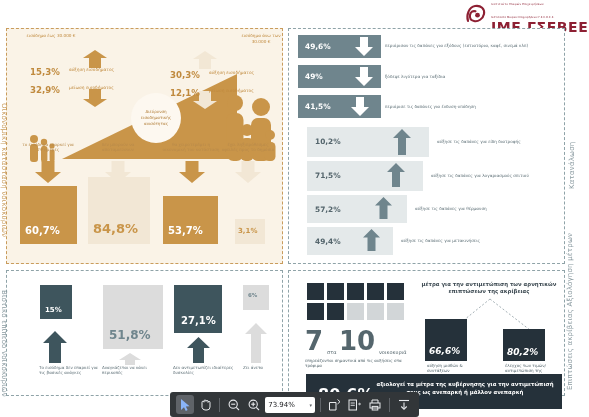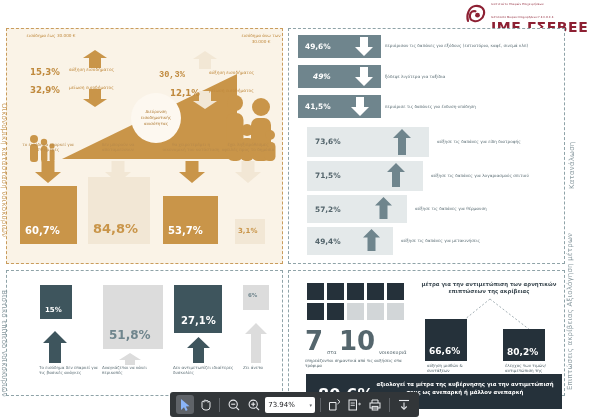--- a/index.html
+++ b/index.html
@@ -66,21 +66,21 @@
   
   .sq{position:absolute;}
   .sqval{position:absolute;font-weight:bold;}
   .blbl{position:absolute;font-size:4.1px;color:#5d6f76;line-height:5px;text-align:left;}
 
   
   .gridsq{position:absolute;width:17px;height:17px;}
   .sevennum{position:absolute;font-size:26px;font-weight:bold;color:#55666d;line-height:26px;}
   .smallword{position:absolute;font-size:5px;color:#55666d;}
   .darkcard{position:absolute;background:#25313a;}
-  .darkpct{position:absolute;font-size:9px;font-weight:bold;color:#fff;}
+  .darkpct{position:absolute;font-size:9px;font-weight:bold;color:#fff;font-style:italic;}
   .cardlbl{position:absolute;font-size:4.1px;color:#55666d;line-height:5px;}
   .measures-title{position:absolute;font-size:5.4px;color:#3d4a52;text-align:center;line-height:7px;font-weight:bold;}
   .blackbar{position:absolute;background:#25313a;}
   .bb-num{position:absolute;font-size:16px;font-weight:bold;color:#fff;}
   .bb-txt{position:absolute;font-size:5.4px;color:#fff;line-height:7.5px;text-align:center;font-weight:bold;}
 
   
   .toolbar{
     position:absolute;left:170px;top:392px;width:249px;height:25px;
     background:#323639;border-radius:3px;display:flex;align-items:center;
@@ -165,21 +165,21 @@
       <span>Διεύρυνση εισοδηματικής ανισότητας</span>
     </div>
 
     <svg style="position:absolute;left:186px;top:22px;width:24px;height:18px;" viewBox="0 0 24 18">
       <polygon points="12,0 24,8 18,8 18,18 6,18 6,8 0,8" fill="#f2e7d5"></polygon>
     </svg>
     <svg style="position:absolute;left:186px;top:62px;width:24px;height:18px;" viewBox="0 0 24 18">
       <polygon points="12,18 24,10 18,10 18,0 6,0 6,10 0,10" fill="#f2e7d5"></polygon>
     </svg>
 
-    <div class="pct-big" style="left:152px;top:41px;font-family:Liberation Mono, monospace;">30,3%</div>
+    <div class="pct-big" style="left:163px;top:41px;">30,3%</div>
     <div class="pct-lbl" style="left:202px;top:41px;width:54px;">αύξηση εισοδήματος</div>
     <div class="pct-big" style="left:163px;top:59px;">12,1%</div>
     <div class="pct-lbl" style="left:202px;top:59px;width:54px;">μείωση εισοδήματος</div>
 
     <div class="bcap" style="left:12px;top:113px;">το εισόδημα επαρκεί για 1Ψ ημέρες</div>
     <svg style="position:absolute;left:28px;top:132px;width:26px;height:22px;" viewBox="0 0 26 22">
       <polygon points="13,22 26,11 19.5,11 19.5,0 6.5,0 6.5,11 0,11" fill="#c99549"></polygon>
     </svg>
     <div style="position:absolute;left:13px;top:157px;width:57px;height:58px;background:#c99549;"></div>
     <div class="bval" style="left:18px;top:196px;font-size:10px;color:#ffffff;">60,7%</div>
@@ -211,35 +211,35 @@
   <div class="panel p-topright">
 
     <div style="position:absolute;left:9px;top:6px;width:83px;height:23px;background:#6f858d;"></div>
     <div class="rowpct" style="left:16px;top:13px;color:#ffffff;">49,6%</div>
     <svg style="position:absolute;left:66px;top:8px;width:18px;height:19px;" viewBox="0 0 18 19">
       <polygon points="9,19 18,10 13,10 13,0 5,0 5,10 0,10" fill="#ffffff"></polygon>
     </svg>
     <div class="rowlbl" style="left:96px;top:14px;width:175px;">περιόρισαν τις δαπάνες για εξόδους (εστιατόρια, καφέ, σινεμά κλπ)</div>
 
     <div style="position:absolute;left:9px;top:36px;width:83px;height:23px;background:#6f858d;"></div>
-    <div class="rowpct" style="left:24px;top:43px;color:#ffffff;font-style:italic;">49%</div>
+    <div class="rowpct" style="left:16px;top:43px;color:#ffffff;">49%</div>
     <svg style="position:absolute;left:66px;top:38px;width:18px;height:19px;" viewBox="0 0 18 19">
       <polygon points="9,19 18,10 13,10 13,0 5,0 5,10 0,10" fill="#ffffff"></polygon>
     </svg>
     <div class="rowlbl" style="left:96px;top:45px;width:175px;">ξόδεψε λιγότερα για ταξίδια</div>
 
     <div style="position:absolute;left:9px;top:66px;width:83px;height:23px;background:#6f858d;"></div>
     <div class="rowpct" style="left:16px;top:73px;color:#ffffff;">41,5%</div>
     <svg style="position:absolute;left:62px;top:68px;width:18px;height:19px;" viewBox="0 0 18 19">
       <polygon points="9,19 18,10 13,10 13,0 5,0 5,10 0,10" fill="#ffffff"></polygon>
     </svg>
     <div class="rowlbl" style="left:96px;top:75px;width:175px;">περιόρισε τις δαπάνες για ένδυση-υπόδηση</div>
 
     <div style="position:absolute;left:18px;top:98px;width:122px;height:30px;background:#e4e9ea;"></div>
-    <div class="rowpct" style="left:26px;top:108px;color:#55666d;">73,6%</div>
+    <div class="rowpct" style="left:26px;top:108px;color:#55666d;">10,2%</div>
     <svg style="position:absolute;left:104px;top:100px;width:18px;height:26px;" viewBox="0 0 18 26">
       <polygon points="9,0 18,9 13,9 13,26 5,26 5,9 0,9" fill="#6f858d"></polygon>
     </svg>
     <div class="rowlbl" style="left:148px;top:110px;width:122px;">αύξησε τις δαπάνες για είδη διατροφής</div>
 
     <div style="position:absolute;left:18px;top:132px;width:116px;height:30px;background:#e4e9ea;"></div>
     <div class="rowpct" style="left:26px;top:142px;color:#55666d;">71,5%</div>
     <svg style="position:absolute;left:98px;top:134px;width:18px;height:24px;" viewBox="0 0 18 24">
       <polygon points="9,0 18,9 13,9 13,24 5,24 5,9 0,9" fill="#6f858d"></polygon>
     </svg>

